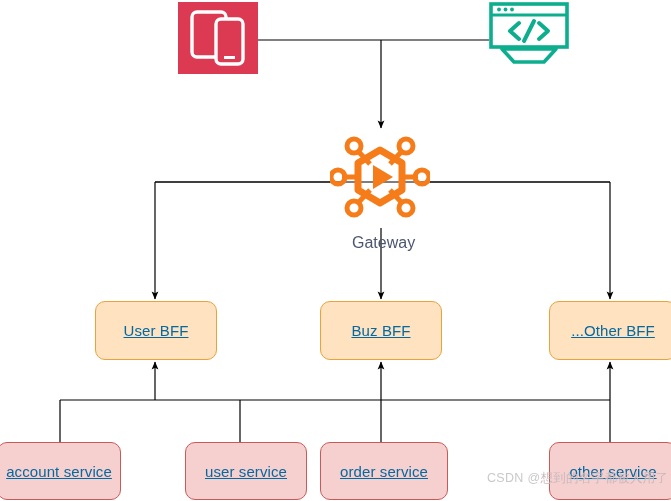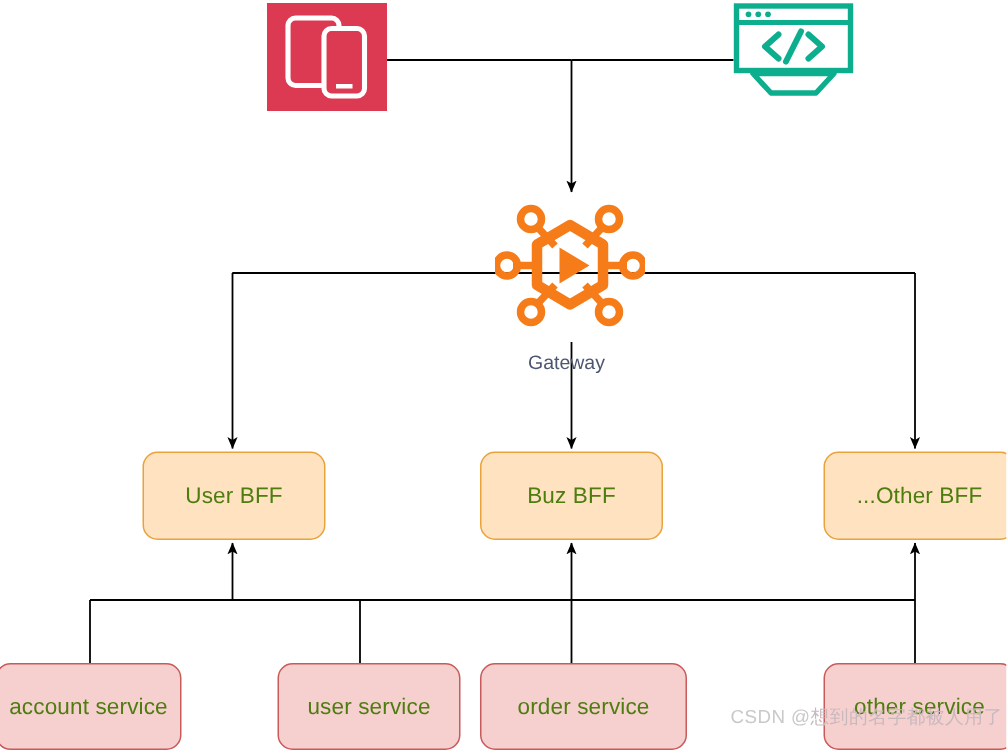--- a/index.html
+++ b/index.html
@@ -25,38 +25,39 @@
     height: 501px;
   }
   .node {
     position: absolute;
     box-sizing: border-box;
     display: flex;
     align-items: center;
     justify-content: center;
     border-radius: 10px;
     font-size: 15px;
-    color: #4d7c0f;
+    color: #0369a1;
     letter-spacing: 0.1px;
     white-space: nowrap;
+    text-decoration: underline;
   }
   .bff {
     background: #ffe2c0;
     border: 1.4px solid #e8a33d;
   }
   .service {
     background: #f6cfcf;
     border: 1.4px solid #c95a5a;
   }
   .icon-box {
     position: absolute;
   }
   .gw-label {
     position: absolute;
-    font-size: 13px;
+    font-size: 16px;
     color: #4c5670;
     white-space: nowrap;
   }
   .watermark {
     position: absolute;
     font-size: 12.5px;
     color: #c9c9c9;
     white-space: nowrap;
     letter-spacing: 0.3px;
   }
@@ -162,21 +163,21 @@
   <div class="node bff" style="left:549px; top:301px; width:128px; height:59px;">
     <span>...Other BFF</span>
   </div>
 
   <div class="node service" style="left:-3px; top:442px; width:124px; height:58px;">
     <span>account service</span>
   </div>
   <div class="node service" style="left:185px; top:442px; width:122px; height:58px;">
     <span>user service</span>
   </div>
-  <div class="node service" style="left:320px; top:442px; width:138px; height:58px;">
+  <div class="node service" style="left:320px; top:442px; width:128px; height:58px;">
     <span>order service</span>
   </div>
   <div class="node service" style="left:549px; top:442px; width:128px; height:58px;">
     <span>other service</span>
   </div>
 
   <div class="watermark" style="left:487px; top:470px;">
     <span>CSDN @</span><span class="wm-cn">想到的名字都被人用了</span>
   </div>
 

